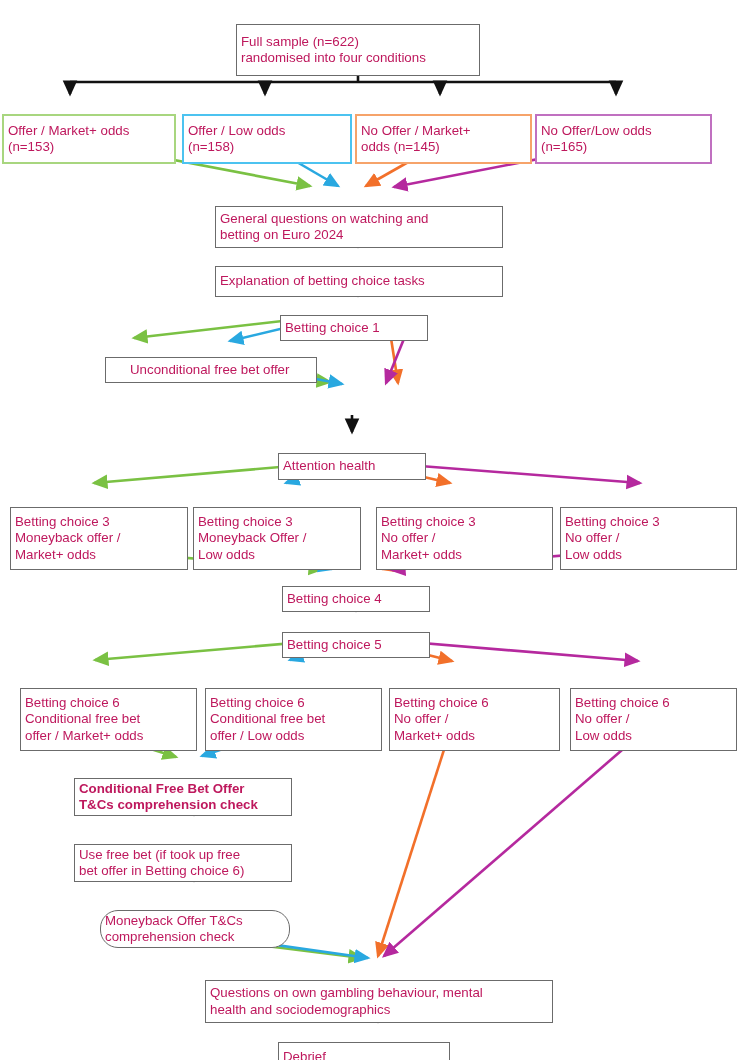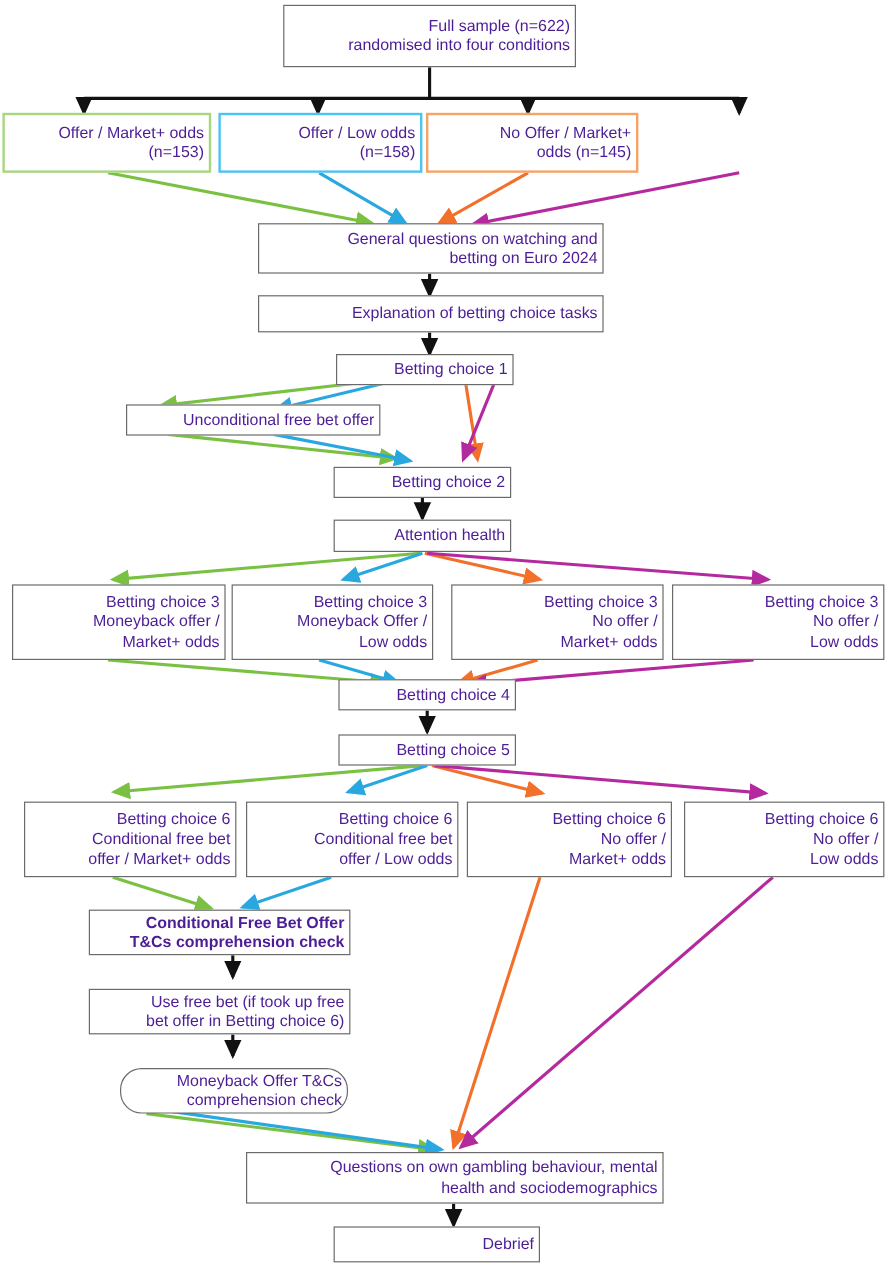--- a/index.html
+++ b/index.html
@@ -26,26 +26,27 @@
     pointer-events: none;
   }
   .node {
     position: absolute;
     box-sizing: border-box;
     background: #ffffff;
     border: 1.6px solid #6b6b6b;
     display: flex;
     align-items: center;
     justify-content: center;
-    text-align: right;
-    color: #4c1d95;
+    text-align: left;
+    color: #be185d;
     font-size: 13.3px;
     line-height: 1.22;
     padding: 2px 4px;
     z-index: 2;
+    margin-top: 20px;
   }
   .node.cond-green  { border-color: #a8d67f; border-width: 2px; }
   .node.cond-blue   { border-color: #4cc3f0; border-width: 2px; }
   .node.cond-orange { border-color: #f6a36a; border-width: 2px; }
   .node.cond-purple { border-color: #c濃; }
   .node.cond-purple { border-color: #c070c0; border-width: 2px; }
   .node .label { display: block; width: 100%; white-space: pre-line; }
 </style>
 </head>
 <body>
@@ -141,41 +142,42 @@
   <div class="node cond-blue" style="left:182px; top:94px; width:170px; height:50px;">
     <span class="label">Offer / Low odds
 (n=158)</span>
   </div>
 
   <div class="node cond-orange" style="left:355px; top:94px; width:177px; height:50px;">
     <span class="label">No Offer / Market+
 odds (n=145)</span>
   </div>
 
+  <div class="node cond-purple" style="left:535px; top:94px; width:177px; height:50px;">
+    <span class="label">No Offer/Low odds
+(n=165)</span>
+  </div>
 
   <div class="node" style="left:215px; top:186px; width:288px; height:42px;">
     <span class="label">General questions on watching and
 betting on Euro 2024</span>
   </div>
 
   <div class="node" style="left:215px; top:246px; width:288px; height:31px;">
     <span class="label">Explanation of betting choice tasks</span>
   </div>
 
   <div class="node" style="left:280px; top:295px; width:148px; height:26px;">
     <span class="label">Betting choice 1</span>
   </div>
 
   <div class="node" style="left:105px; top:337px; width:212px; height:26px;padding-left:24px;">
     <span class="label">Unconditional free bet offer</span>
   </div>
 
-  <div class="node" style="left:278px; top:389px; width:148px; height:26px;">
-    <span class="label">Betting choice 2</span>
-  </div>
 
   <div class="node" style="left:278px; top:433px; width:148px; height:27px;">
     <span class="label">Attention health</span>
   </div>
 
   <div class="node" style="left:10px; top:487px; width:178px; height:63px;">
     <span class="label">Betting choice 3
 Moneyback offer /
 Market+ odds</span>
   </div>

